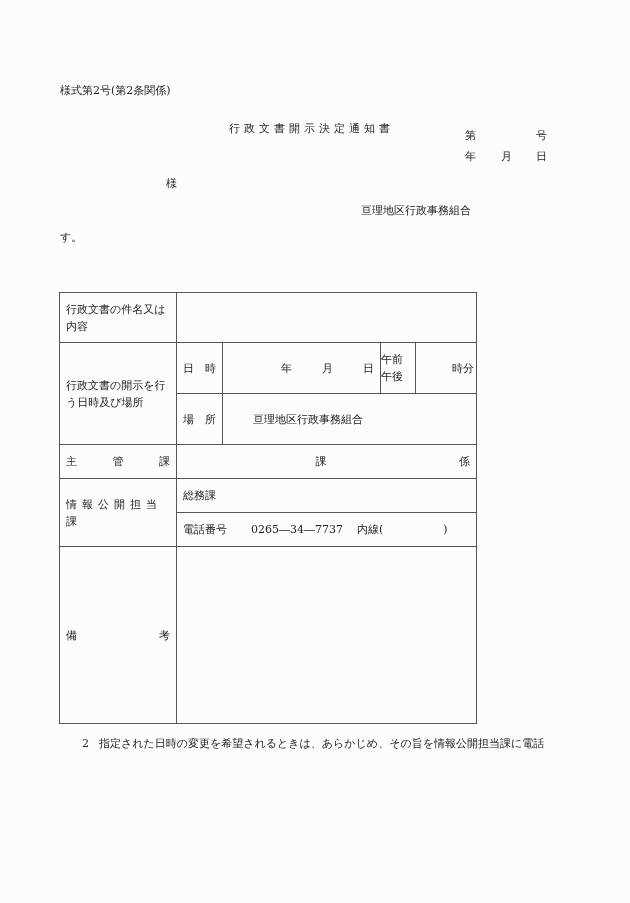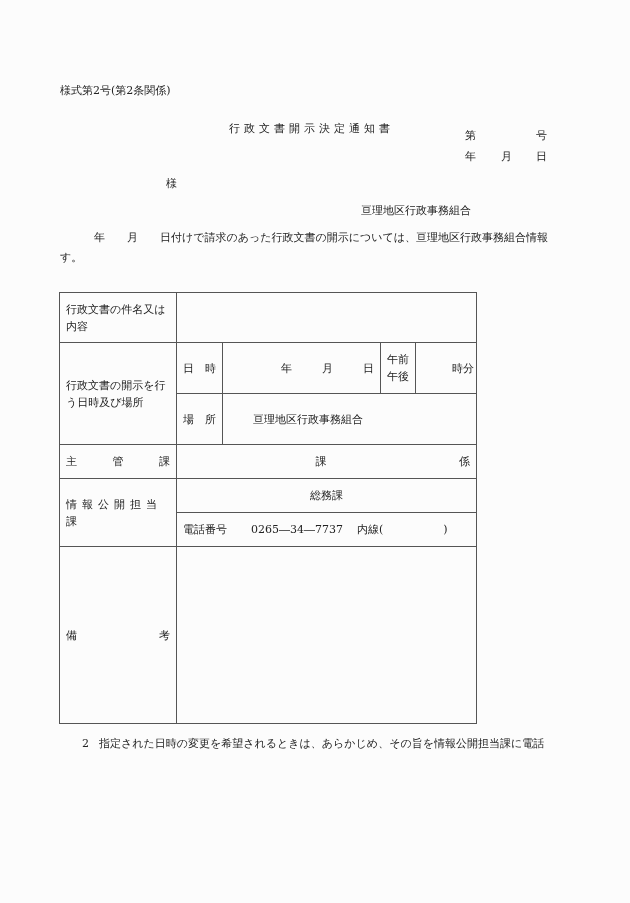--- a/index.html
+++ b/index.html
@@ -10,44 +10,41 @@
   .title { left: 229px; top: 101px; letter-spacing: 4px; margin-top: 20px; }
   .num-line { top: 128px; }
   .date-line { top: 149px; }
   .sama { left: 166px; top: 176px; }
   .issuer { left: 361px; top: 203px; }
   .body-text { left: 60px; top: 228px; width: 520px; line-height: 19.5px; white-space: normal; }
   .body-text .indent { padding-left: 34px; }
   table.form { position: absolute; left: 59px; top: 292px; width: 418px; border-collapse: collapse; table-layout: fixed; }
   table.form td { border: 1px solid #555; padding: 0 6px; vertical-align: middle; line-height: 17px; }
   .spread { display: flex; justify-content: space-between; }
-  .center { text-align: center; }
+  .center { }
   .notes { left: 60px; top: 734px; line-height: 20px; }
   .notes .n2 { padding-left: 22px; }
   .notes .n3 { padding-left: 34px; }
 </style>
 </head>
 <body>
 
 <div class="abs form-no">様式第2号(第2条関係)</div>
 <div class="abs title">行政文書開示決定通知書</div>
 
 <div class="abs num-line" style="left:465px">第</div>
 <div class="abs num-line" style="left:536px">号</div>
 <div class="abs date-line" style="left:465px">年</div>
 <div class="abs date-line" style="left:501px">月</div>
 <div class="abs date-line" style="left:536px">日</div>
 
 <div class="abs sama">様</div>
 <div class="abs issuer">亘理地区行政事務組合</div>
 
 <div class="abs body-text">
-  <div>
-    <span class="indent"></span><span>年</span><span style="padding-left:22px">月</span><span style="padding-left:22px">日付けで請求のあった行政文書の開示については、亘理地区行政事務組合情報</span>
-  </div>
   <div>す。</div>
 </div>
 
 <table class="form">
   <colgroup>
     <col style="width:117px">
       <col style="width:46px">
       <col style="width:158px">
       <col style="width:35px">
       <col>

